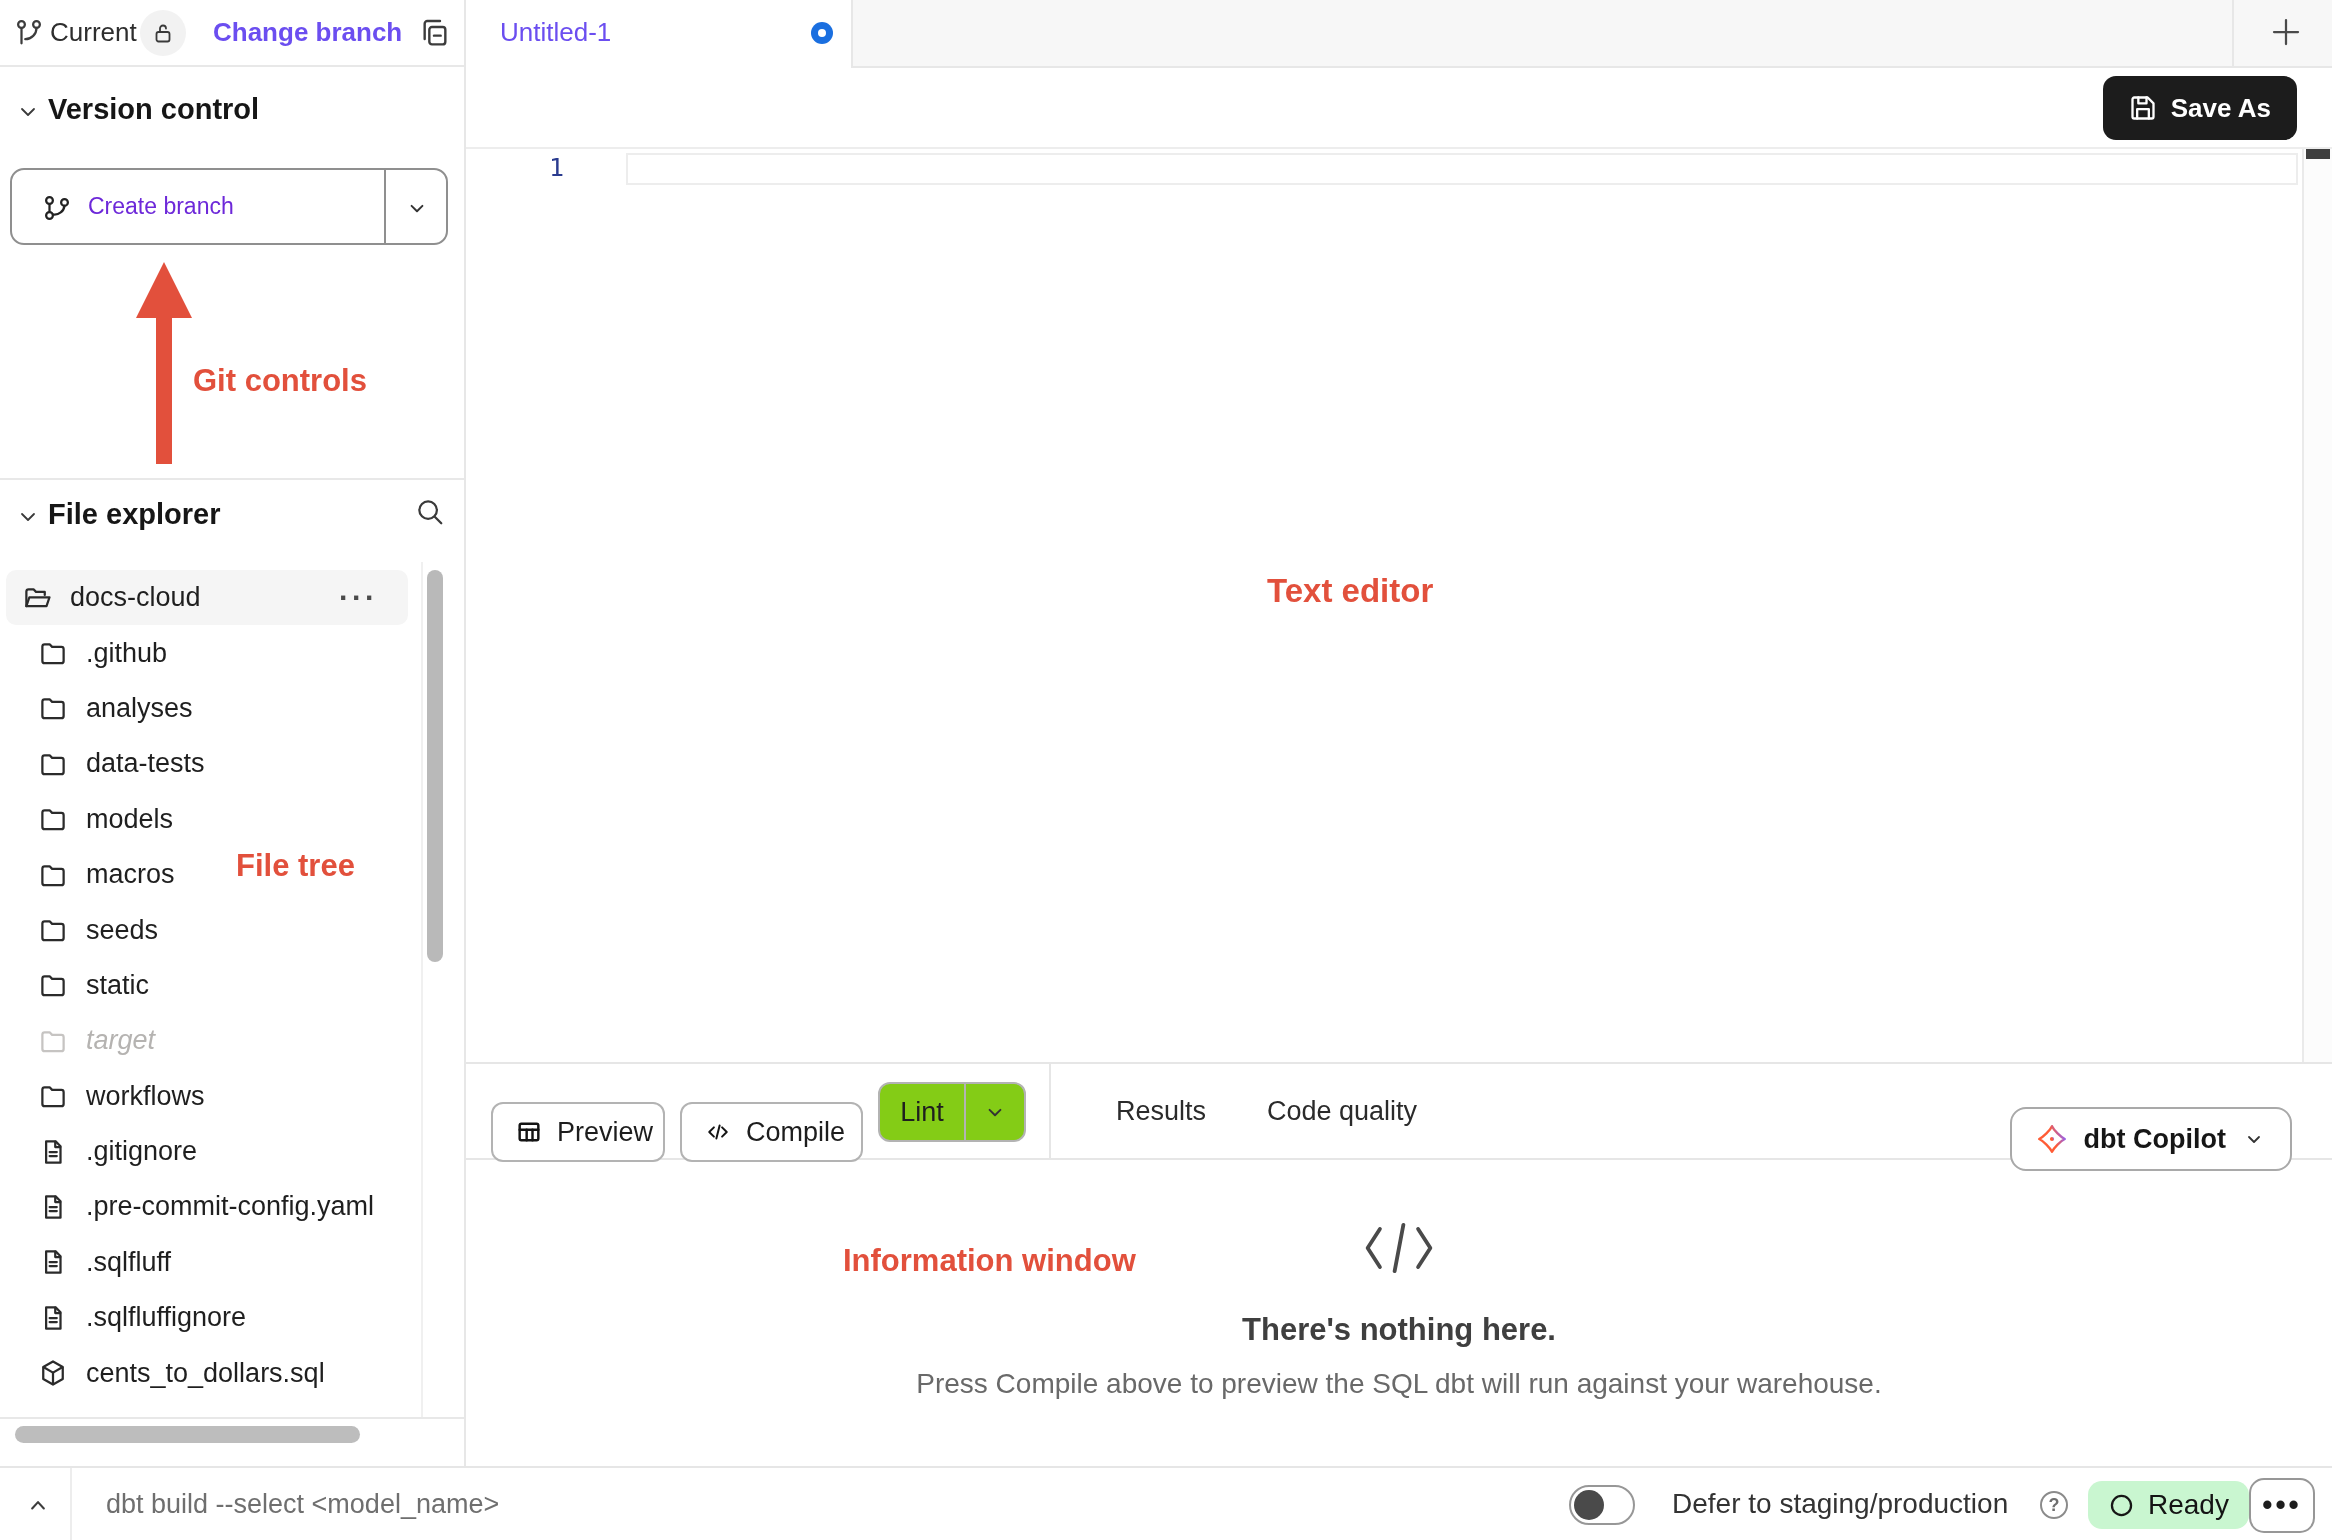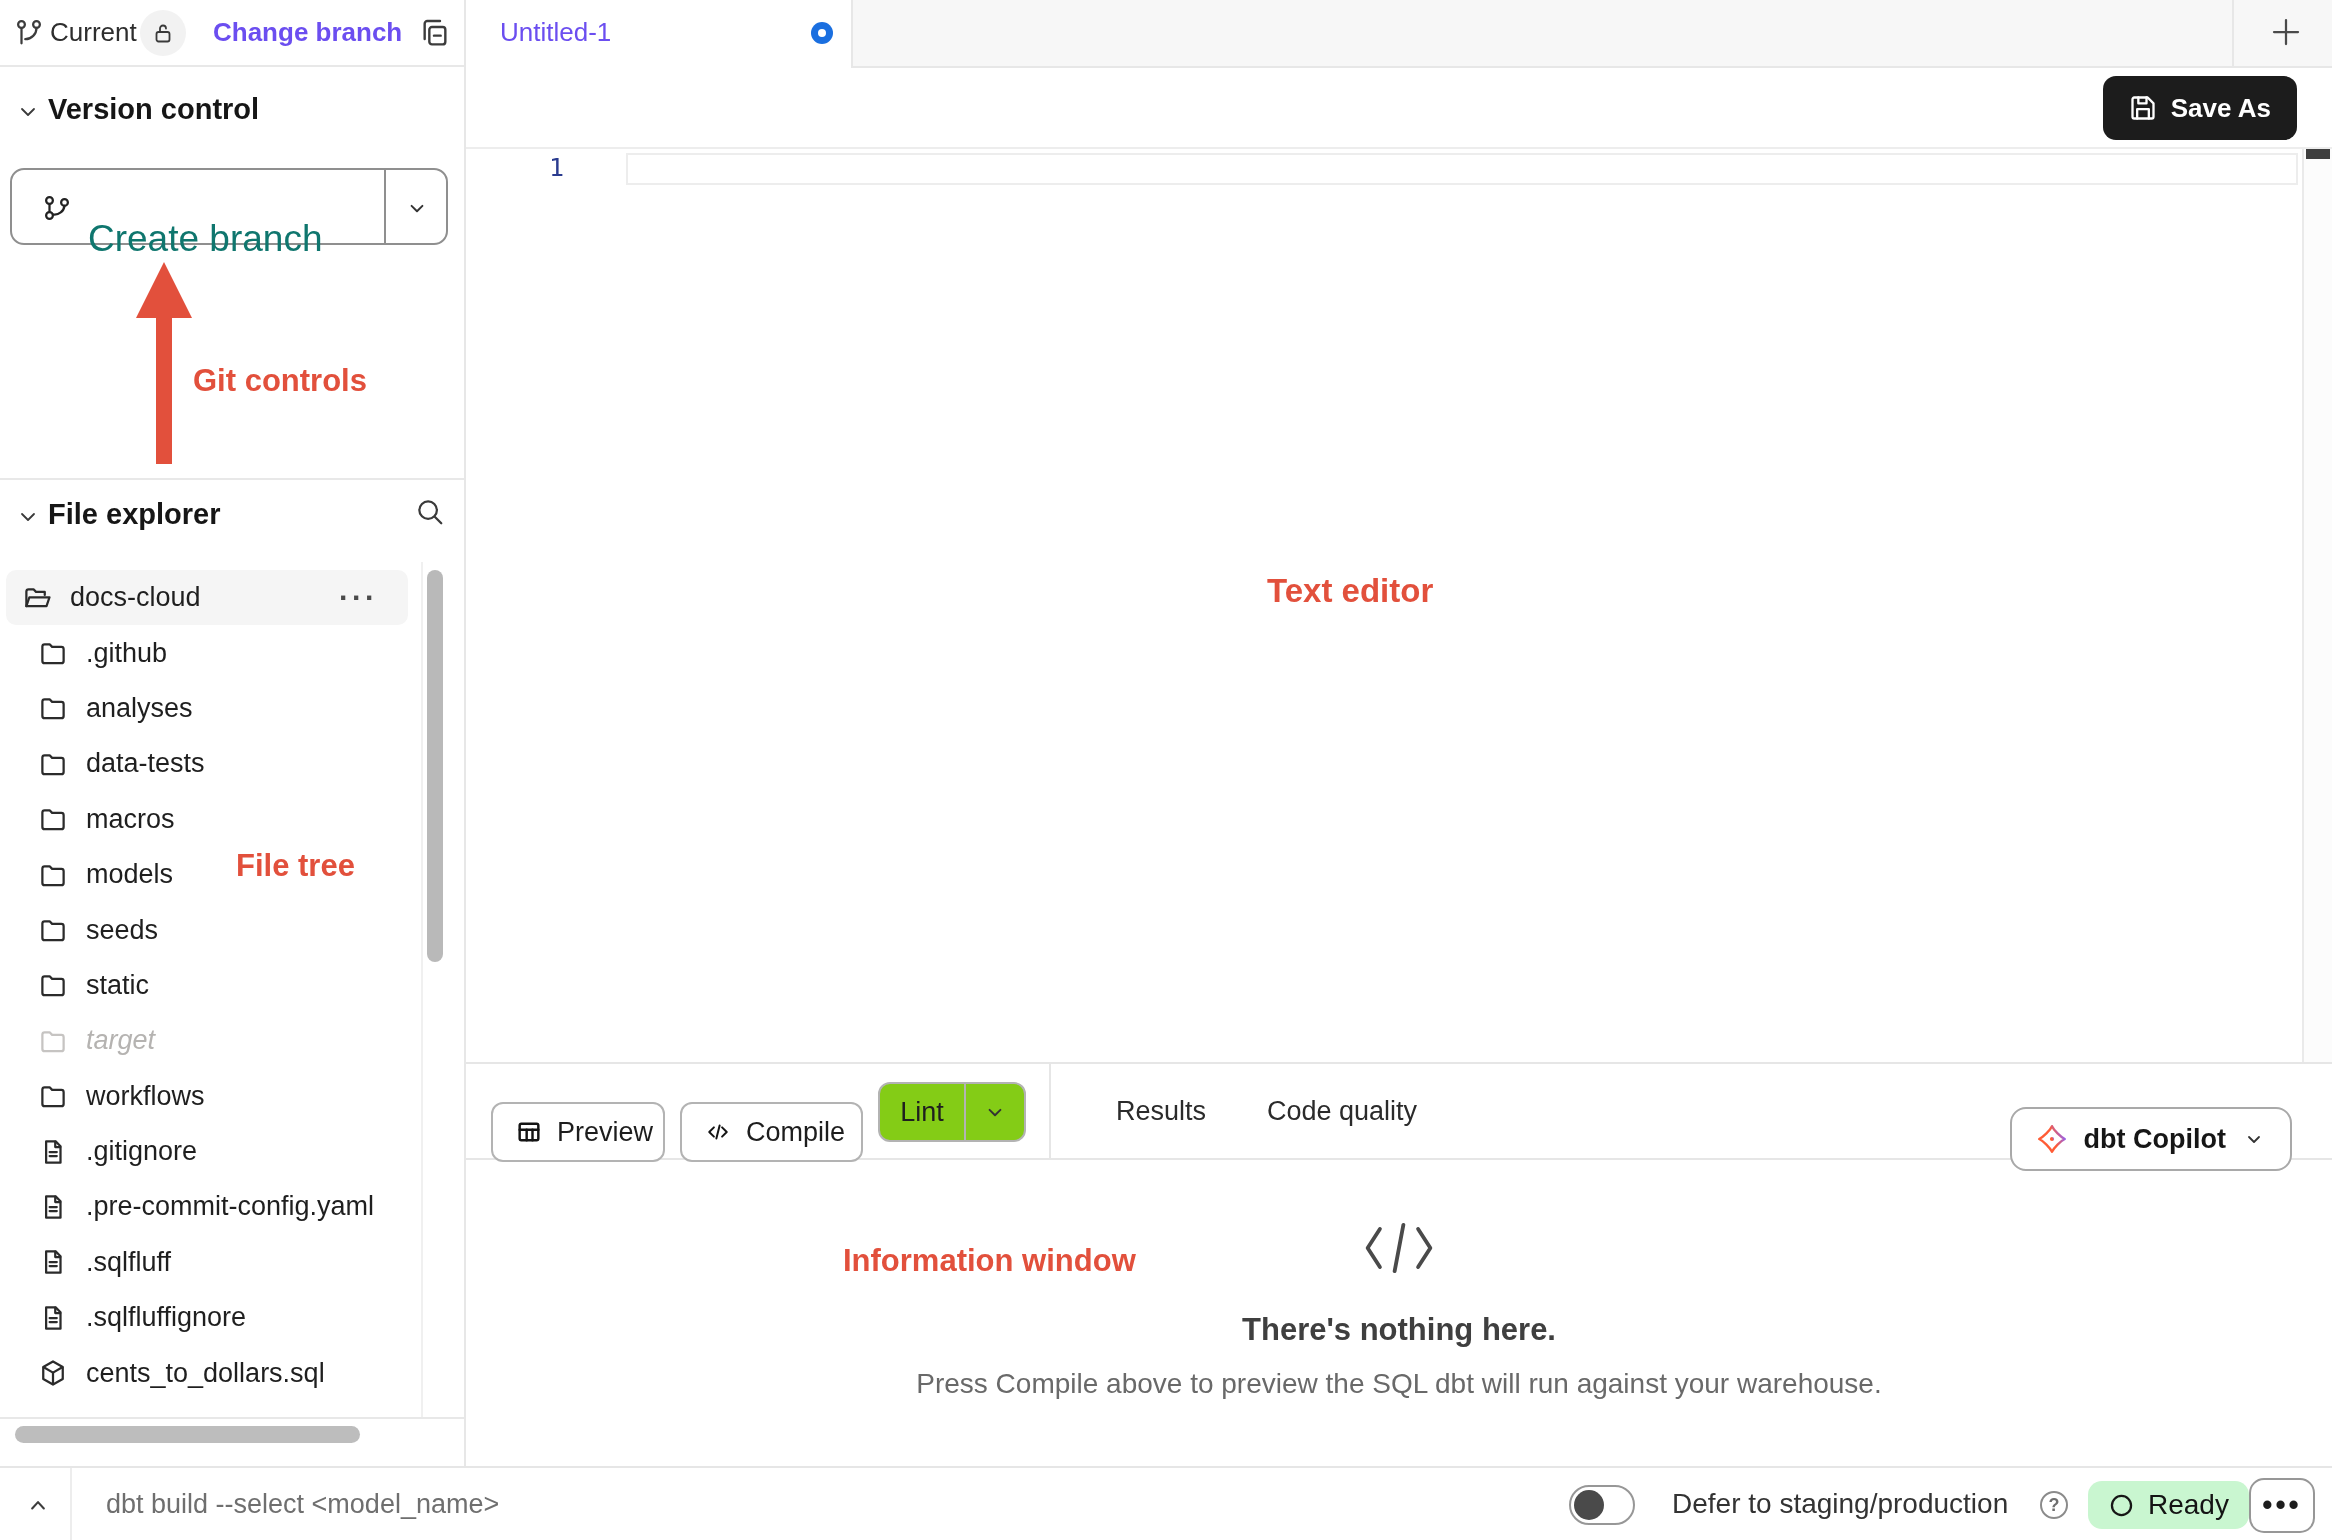--- a/index.html
+++ b/index.html
@@ -19,21 +19,21 @@
                background:#f2f2f2; display:flex; align-items:center; justify-content:center; color:#3a3a3a; }
   .change-branch { position:absolute; left:213px; top:0; line-height:65px; font-size:26px;
                    font-weight:700; color:#6b4ef0; cursor:pointer; }
   .copy-ic { position:absolute; left:418px; top:17px; width:32px; height:32px; color:#3c3c3c; }
 
   .vc-chev { position:absolute; left:16px; top:100px; width:24px; height:24px; color:#3a3a3a; }
   .vc-title { position:absolute; left:48px; top:93px; font-size:29px; font-weight:700; color:#161616; }
   .create-branch { position:absolute; left:10px; top:168px; width:438px; height:77px;
                    border:2px solid #8f8f8f; border-radius:14px; background:#fff; cursor:pointer; }
   .cb-ic { position:absolute; left:30px; top:23px; width:30px; height:30px; color:#222; }
-  .cb-label { position:absolute; left:76px; top:0; line-height:73px; font-size:37px; font-weight:500; color:#0f766e;margin-top:32px; }
+  .cb-label { position:absolute; left:76px; top:0; line-height:73px; font-size:23px; font-weight:500; color:#6d28d9; }
   .cb-div { position:absolute; left:372px; top:0; width:2px; height:100%; background:#8f8f8f; }
   .cb-chev { position:absolute; left:392px; top:25px; width:26px; height:26px; color:#333; }
 
   .arrow-stem { position:absolute; left:156px; top:314px; width:16px; height:150px; background:var(--red); }
   .arrow-head { position:absolute; left:136px; top:262px; width:0; height:0;
                 border-left:28px solid transparent; border-right:28px solid transparent;
                 border-bottom:56px solid var(--red); }
   .ann { position:absolute; font-size:31px; font-weight:700; color:var(--red); white-space:nowrap; }
   .ann-git { left:193px; top:363px; }
   .ann-tree { left:236px; top:848px; }
@@ -259,29 +259,29 @@
             </svg>
           </span>
           <span class="tree-label">data-tests</span>
         </div>
         <div class="tree-row">
           <span class="tree-icon">
             <svg viewBox="0 0 24 24" class="stroke">
               <path d="M3.5 18.3V6.8A1.8 1.8 0 0 1 5.3 5h4l2 2.1h7.4a1.8 1.8 0 0 1 1.8 1.8v9.4a1.8 1.8 0 0 1-1.8 1.8H5.3a1.8 1.8 0 0 1-1.8-1.8z"></path>
             </svg>
           </span>
+          <span class="tree-label">models</span>
+        </div>
+        <div class="tree-row">
+          <span class="tree-icon">
+            <svg viewBox="0 0 24 24" class="stroke">
+              <path d="M3.5 18.3V6.8A1.8 1.8 0 0 1 5.3 5h4l2 2.1h7.4a1.8 1.8 0 0 1 1.8 1.8v9.4a1.8 1.8 0 0 1-1.8 1.8H5.3a1.8 1.8 0 0 1-1.8-1.8z"></path>
+            </svg>
+          </span>
           <span class="tree-label">macros</span>
-        </div>
-        <div class="tree-row">
-          <span class="tree-icon">
-            <svg viewBox="0 0 24 24" class="stroke">
-              <path d="M3.5 18.3V6.8A1.8 1.8 0 0 1 5.3 5h4l2 2.1h7.4a1.8 1.8 0 0 1 1.8 1.8v9.4a1.8 1.8 0 0 1-1.8 1.8H5.3a1.8 1.8 0 0 1-1.8-1.8z"></path>
-            </svg>
-          </span>
-          <span class="tree-label">models</span>
         </div>
         <div class="tree-row">
           <span class="tree-icon">
             <svg viewBox="0 0 24 24" class="stroke">
               <path d="M3.5 18.3V6.8A1.8 1.8 0 0 1 5.3 5h4l2 2.1h7.4a1.8 1.8 0 0 1 1.8 1.8v9.4a1.8 1.8 0 0 1-1.8 1.8H5.3a1.8 1.8 0 0 1-1.8-1.8z"></path>
             </svg>
           </span>
           <span class="tree-label">seeds</span>
         </div>
         <div class="tree-row">

